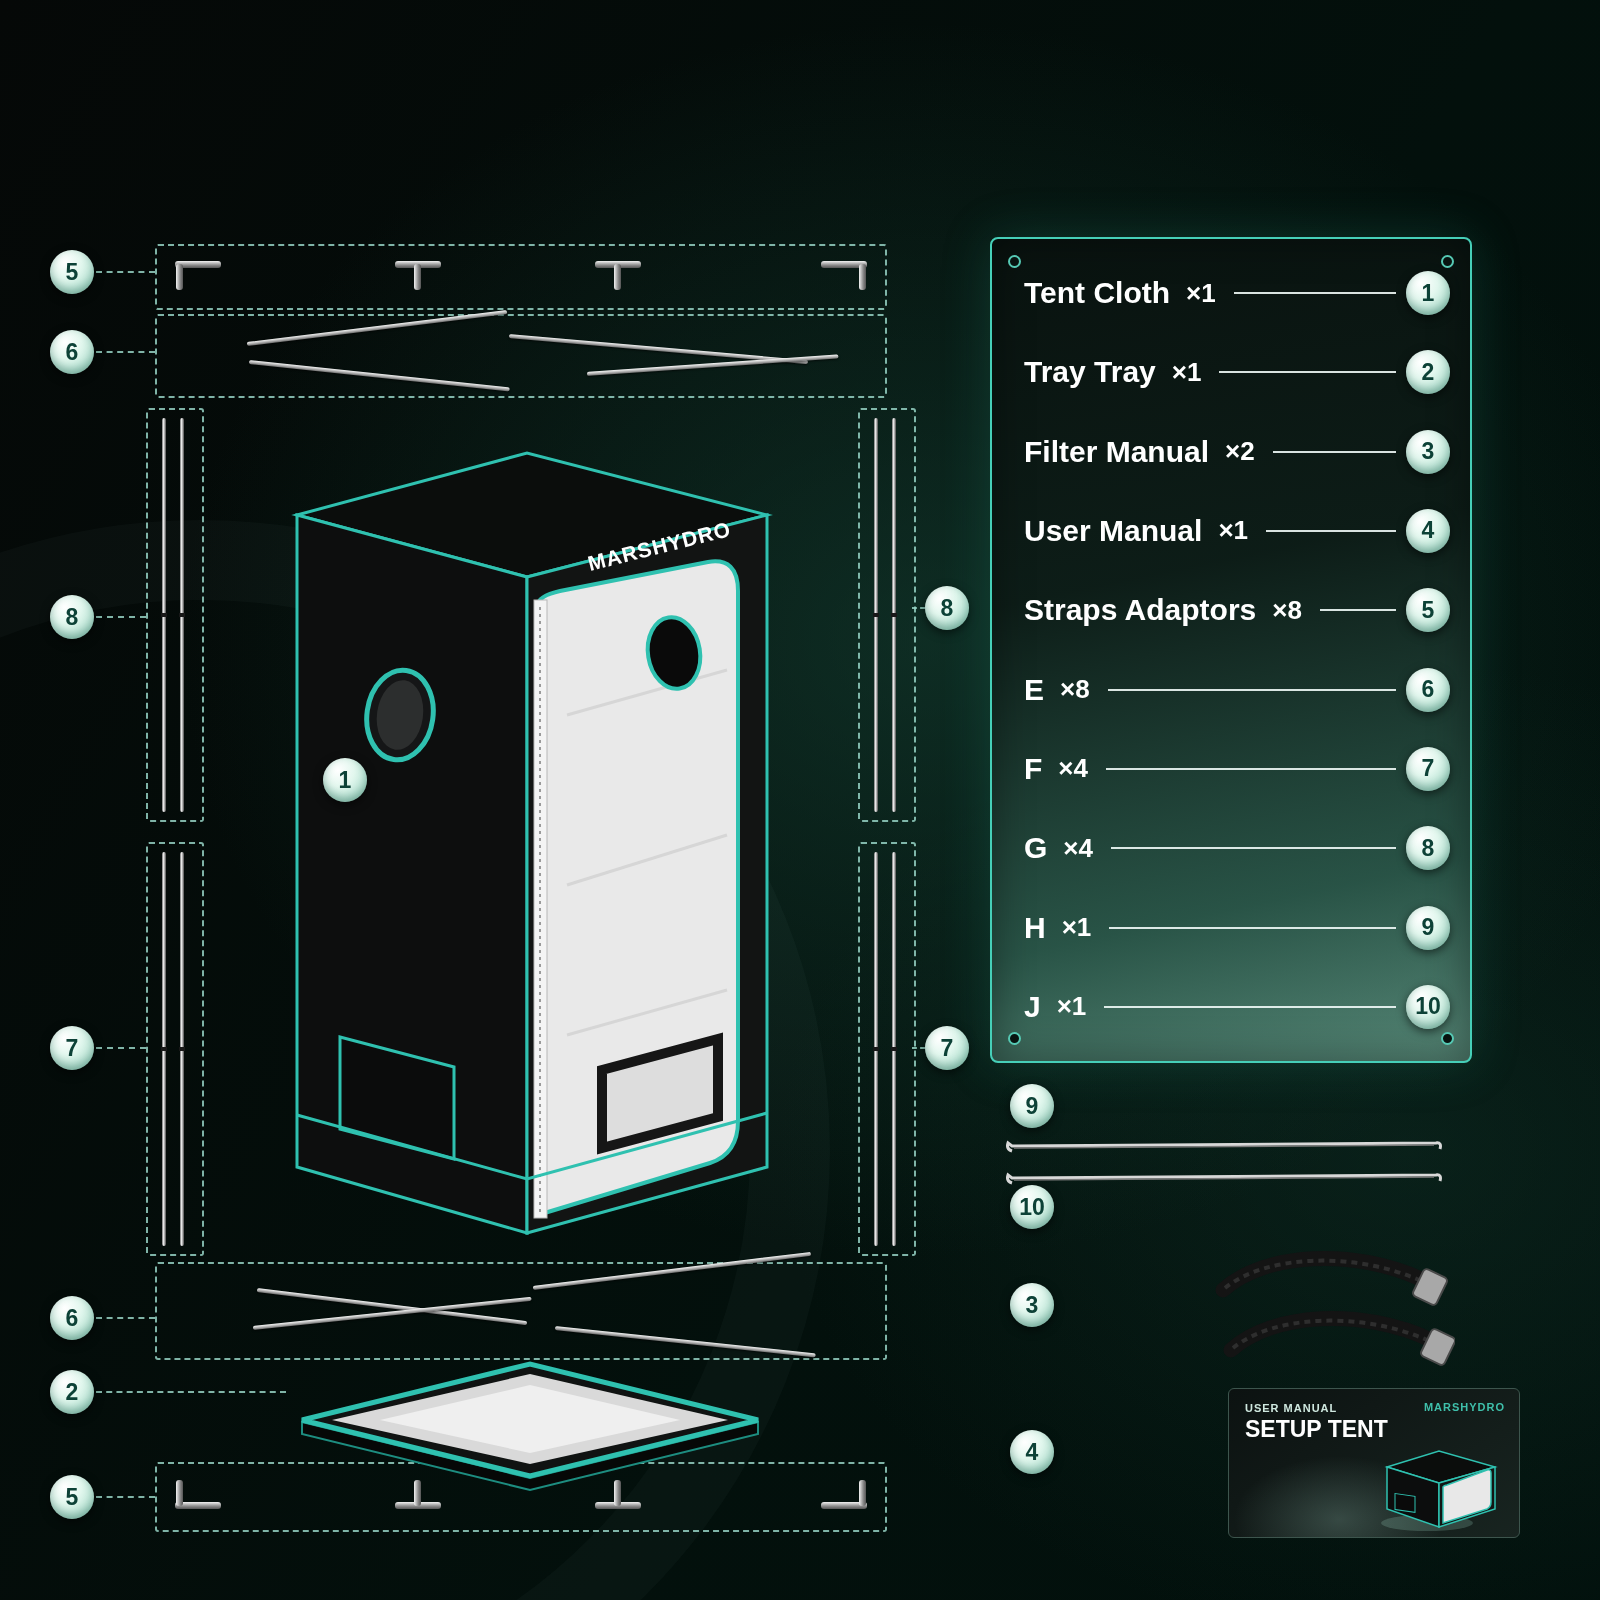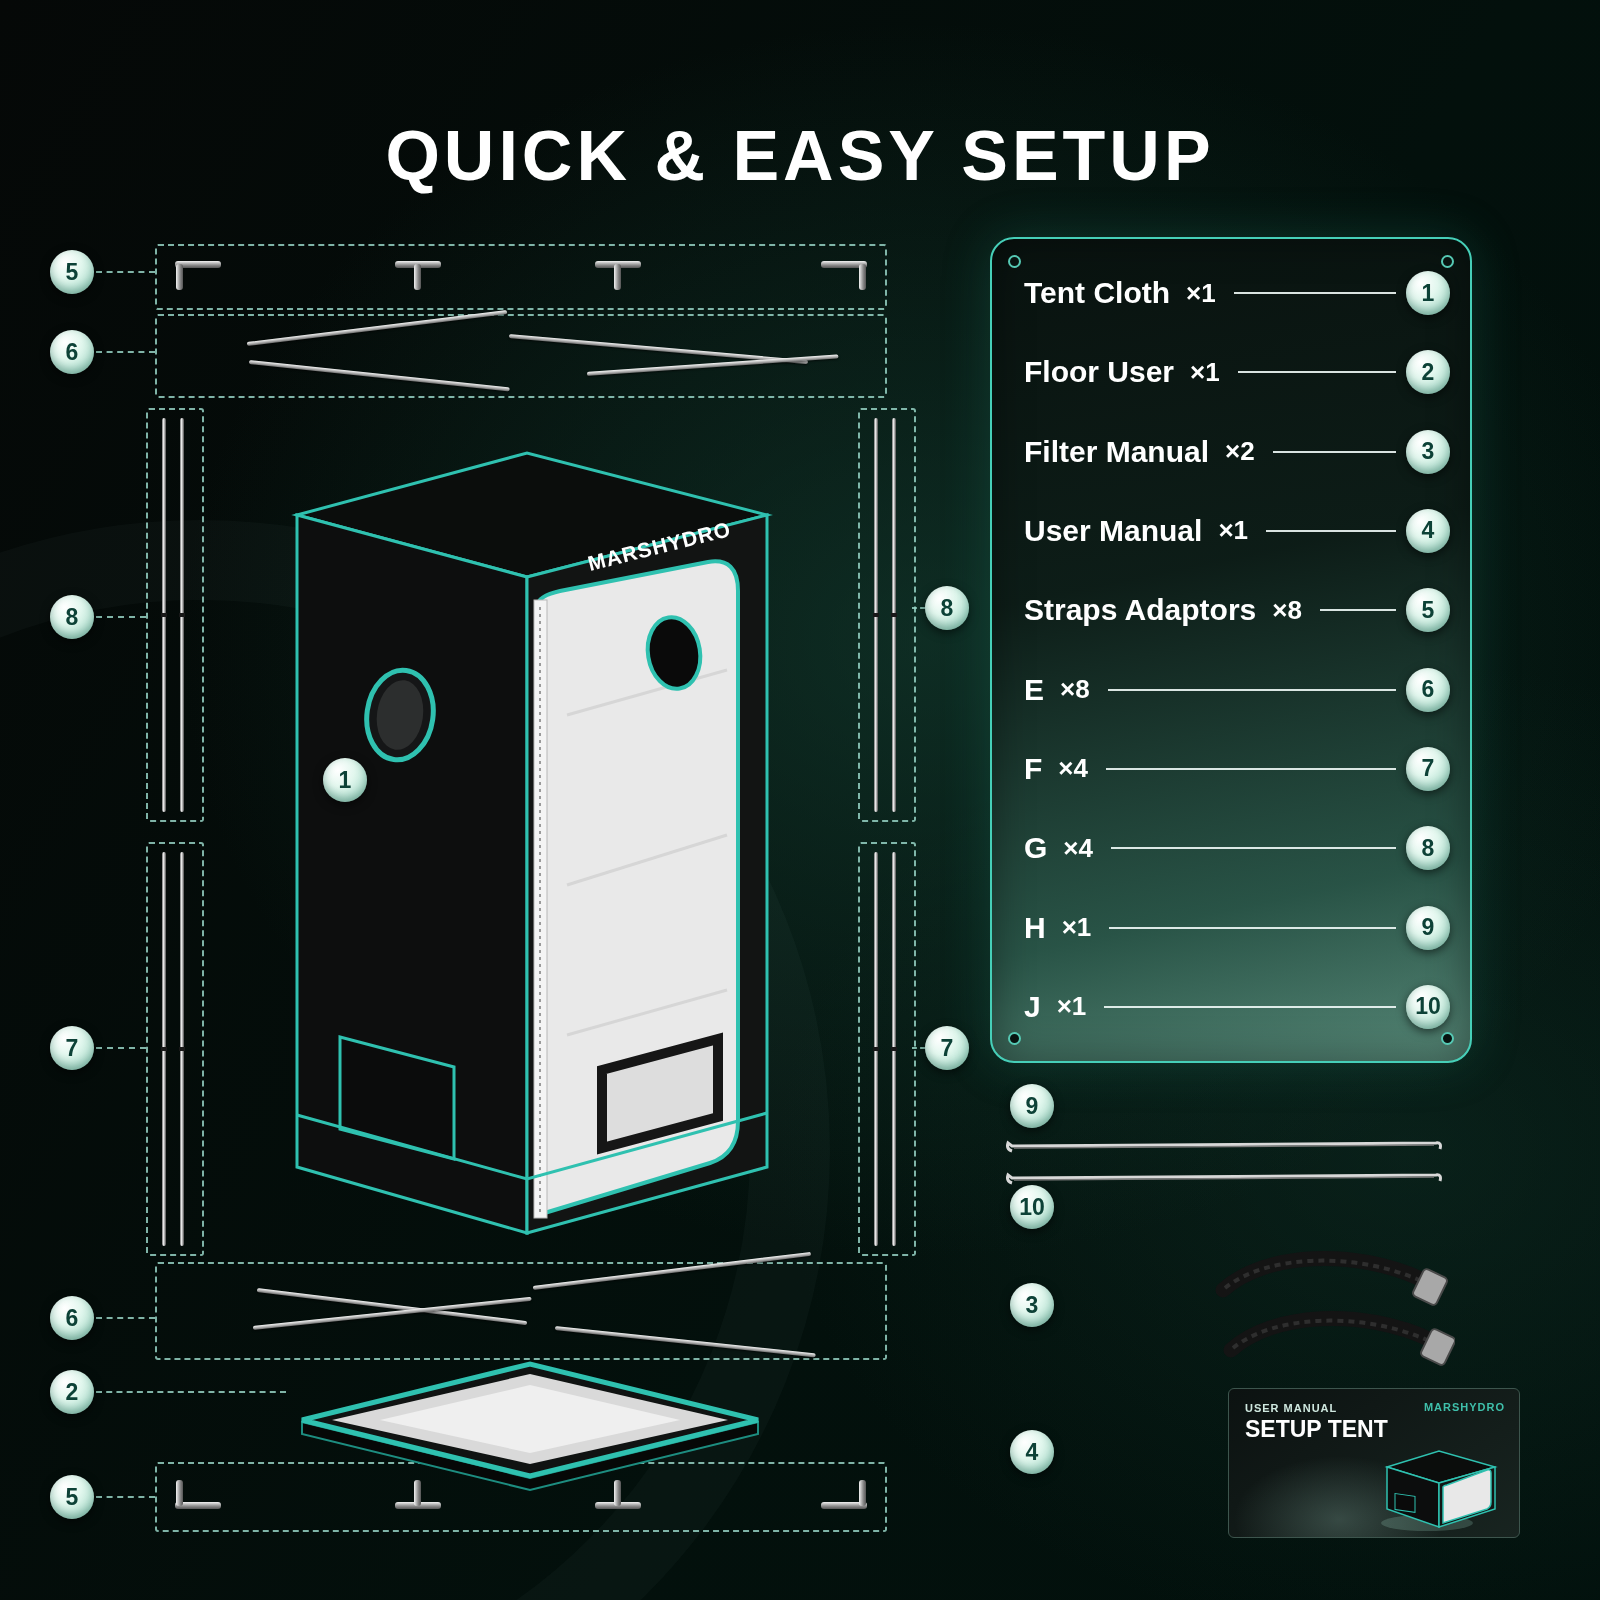--- a/index.html
+++ b/index.html
@@ -32,21 +32,21 @@
   .corner .h{position:absolute;left:0;top:3px;width:100%;height:7px;border-radius:3px;
     background:linear-gradient(180deg,#f2f2f2,#8a8a8a 60%,#555555);}
   .corner .v{position:absolute;top:6px;width:7px;height:26px;border-radius:3px;
     background:linear-gradient(90deg,#f2f2f2,#8a8a8a 60%,#555555);}
   .corner.c-l .v{left:1px}
   .corner.c-t .v{left:19px}
   .corner.c-r .v{right:1px}
   .corner.up .h{top:24px}
   .corner.up .v{top:2px}
   
-  .panel{position:absolute;left:990px;top:237px;width:482px;height:826px;border-radius:24px;
+  .panel{position:absolute;left:990px;top:237px;width:482px;height:826px;border-radius:8px;
     border:2px solid #46cfb8;box-sizing:border-box;
     background:linear-gradient(168deg, rgba(9,18,15,0.96) 0%, rgba(13,28,23,0.93) 40%, rgba(46,92,78,0.85) 78%, rgba(116,175,155,0.72) 100%);
     box-shadow:0 0 50px rgba(40,160,130,0.22), inset 0 0 40px rgba(0,0,0,0.4);padding-left:13px;}
   .pdot{position:absolute;width:9px;height:9px;border-radius:50%;background:#081310;border:2px solid #56c9b4;}
   .plist{position:absolute;left:32px;right:20px;top:32px;bottom:32px;display:flex;flex-direction:column;justify-content:space-between;}
   .prow{display:flex;align-items:center;}
   .plabel{font-size:30px;font-weight:700;color:#ffffff;white-space:nowrap;}
   .pqty{font-size:26px;font-weight:700;color:#ffffff;margin-left:16px;}
   .pline{flex:1;border-top:2px solid rgba(240,250,247,0.9);margin:0 10px 0 18px;}
   .pbadge{flex:0 0 44px;}
@@ -61,21 +61,20 @@
   .m-brand{position:absolute;right:14px;top:12px;font-size:11px;font-weight:700;color:#3fc0ab;letter-spacing:1px;}
   .m-tent{position:absolute;right:12px;bottom:6px;}
   .abs{position:absolute;}
 </style>
 </head>
 <body>
 
 <div class="page">
   <div class="bg-arc"></div>
 
-  <div class="title">QUICK &amp; EASY SETUP</div>
 
   <div class="dash-box" style="left:155px;top:244px;width:728px;height:62px;">
     <div class="corner c-l" style="left:18px;top:12px;">
         <div class="h"></div>
         <div class="v"></div>
       </div>
     <div class="corner c-t" style="left:238px;top:12px;">
         <div class="h"></div>
         <div class="v"></div>
       </div>
@@ -200,21 +199,21 @@
     <div class="pdot" style="left:16px;bottom:16px;"></div>
     <div class="pdot" style="right:16px;bottom:16px;"></div>
     <div class="plist">
       <div class="prow">
         <span class="plabel">Tent Cloth</span>
         <span class="pqty">×1</span>
         <span class="pline"></span>
         <span class="badge pbadge">1</span>
       </div>
       <div class="prow">
-        <span class="plabel">Floor User</span>
+        <span class="plabel">Tray Tray</span>
         <span class="pqty">×1</span>
         <span class="pline"></span>
         <span class="badge pbadge">2</span>
       </div>
       <div class="prow">
         <span class="plabel">Filter Manual</span>
         <span class="pqty">×2</span>
         <span class="pline"></span>
         <span class="badge pbadge">3</span>
       </div>

